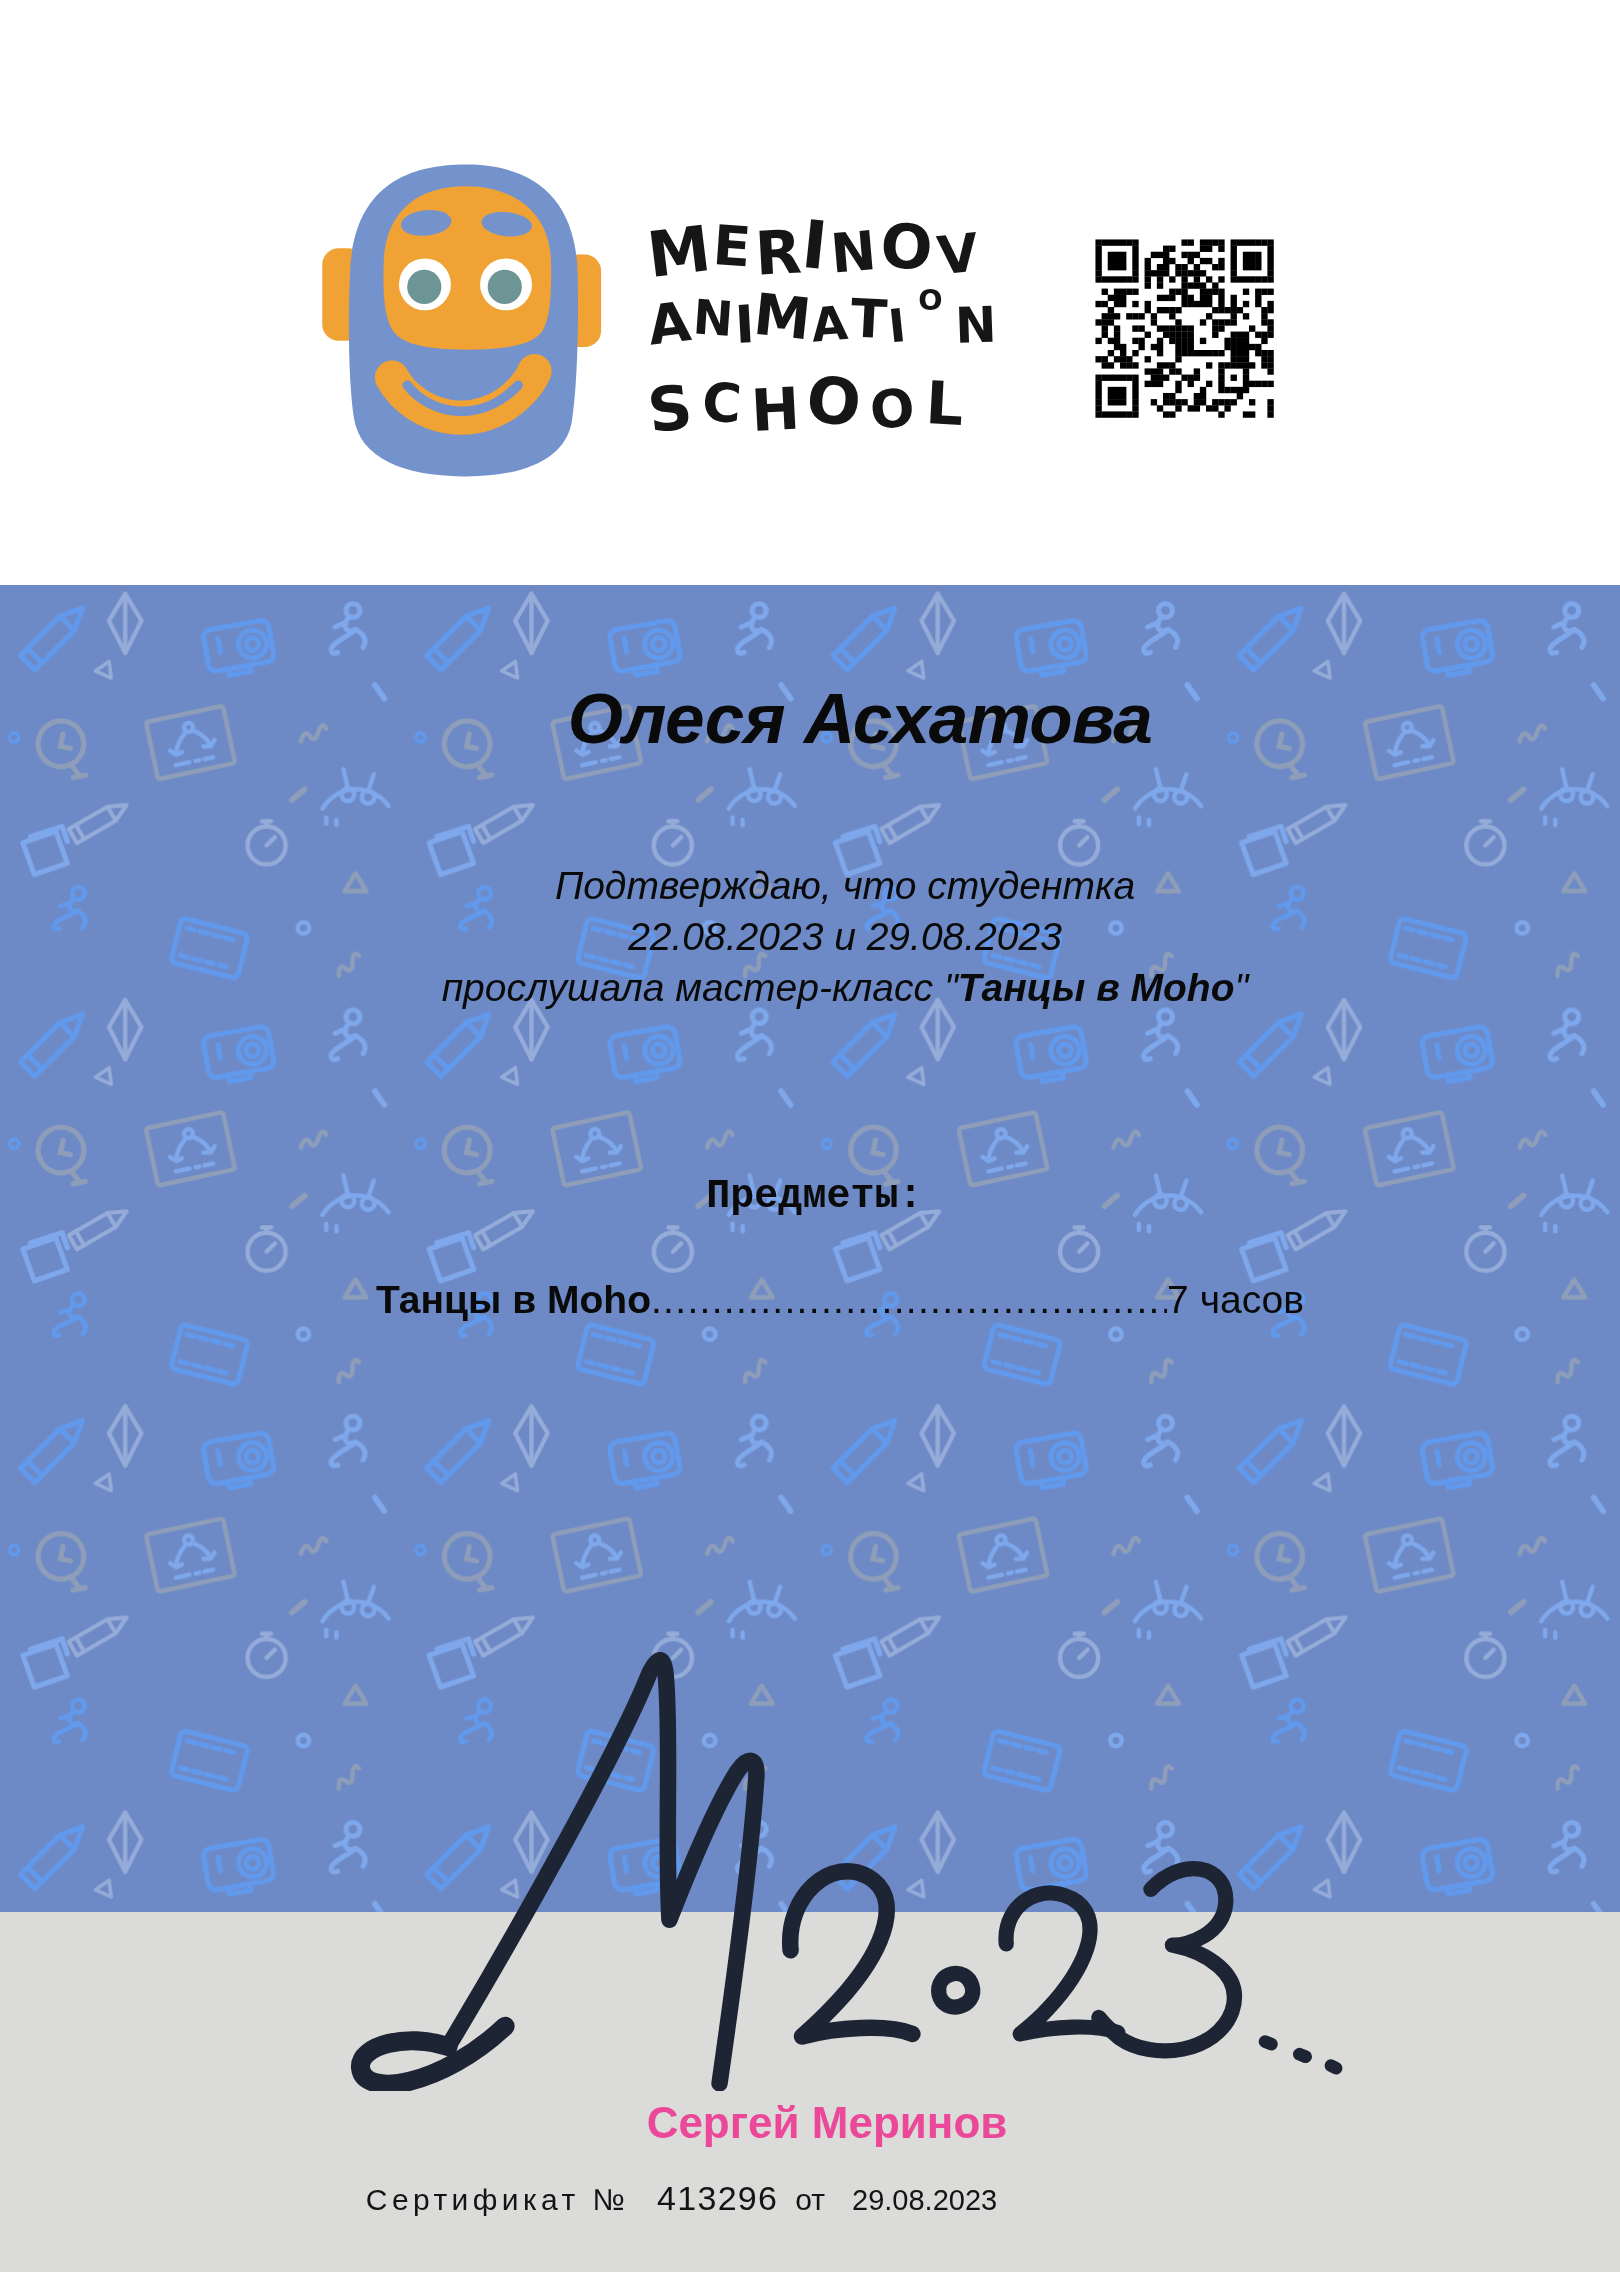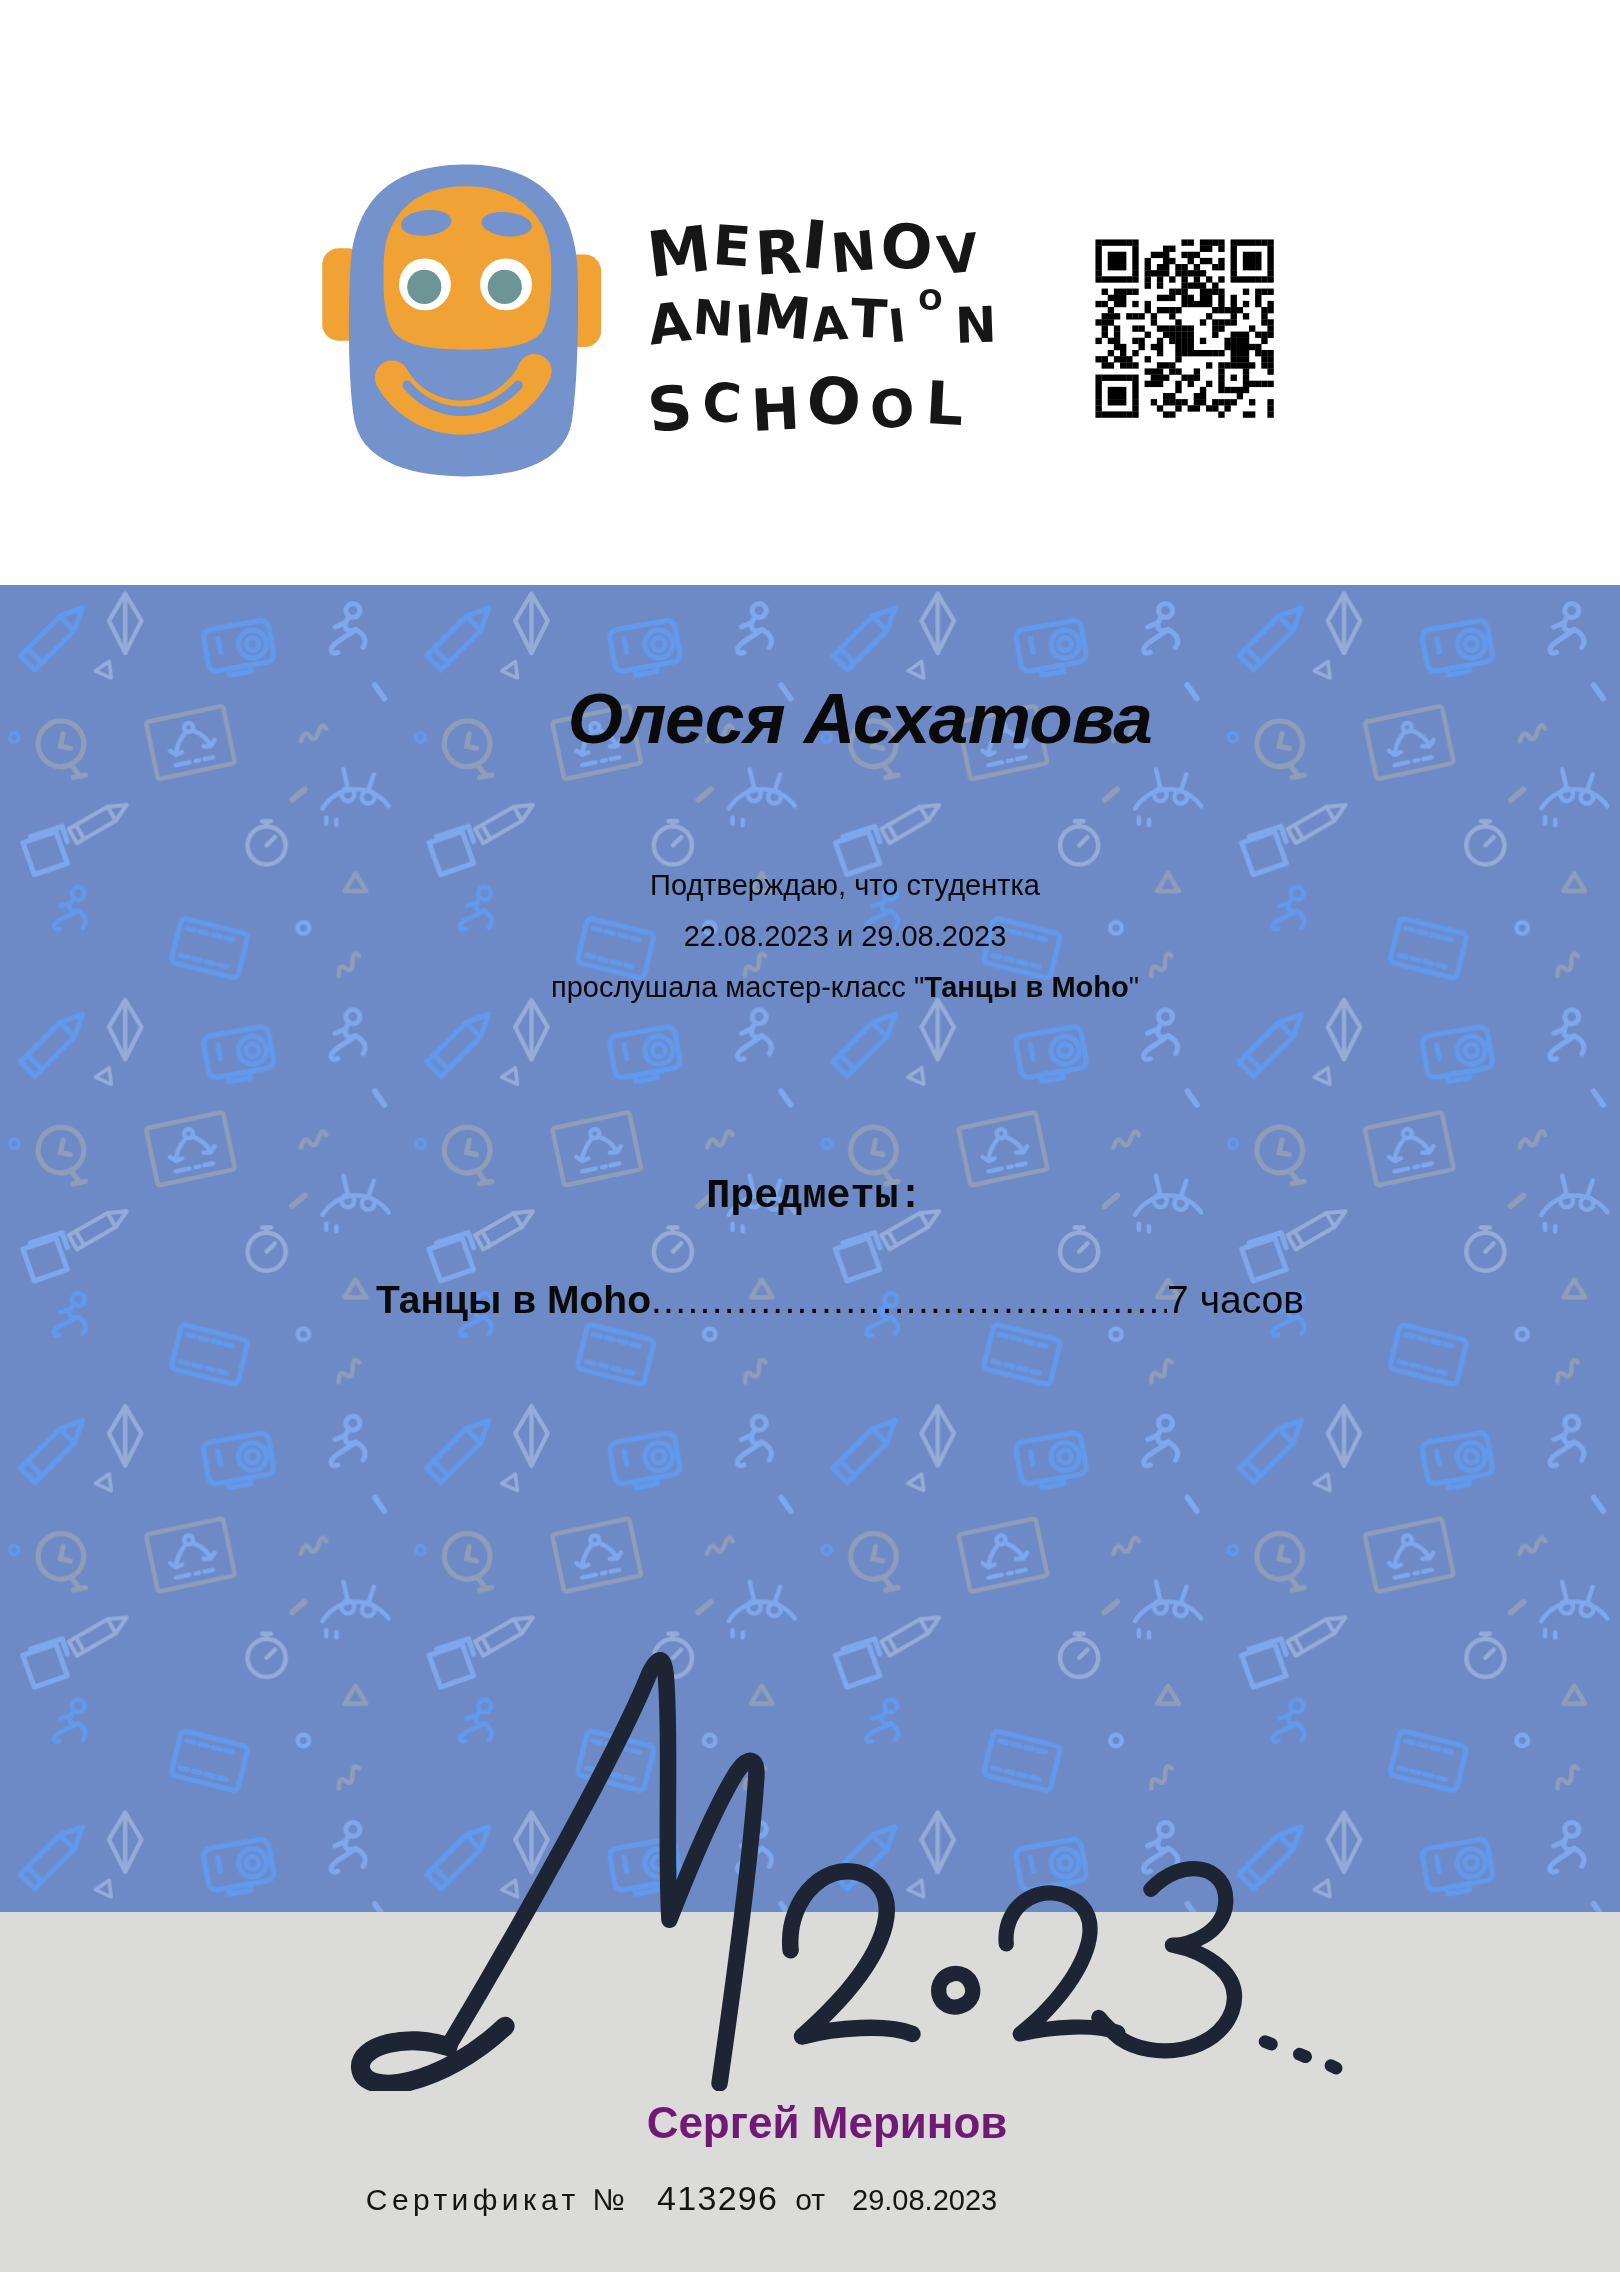--- a/index.html
+++ b/index.html
@@ -24,38 +24,38 @@
   .wm-line-1{font-size:60px;letter-spacing:2.5px;height:77px;}
   .wm-line-2{font-size:52px;letter-spacing:1.3px;height:81px;}
   .wm-line-3{font-size:58px;letter-spacing:9px;height:76px;}
   .wm-line span{display:inline-block;}
   .qr-wrap{position:absolute;left:1091px;top:235px;width:187px;height:187px;background:#fff;}
 
   
   .cline{position:absolute;left:0;width:1620px;text-align:center;color:#0a0a0a;z-index:3;}
   .student-name{top:678px;font-size:71px;font-weight:bold;letter-spacing:-0.6px;font-style:italic;}
   .student-name .shift{position:relative;left:50px;}
-  .confirm{top:860px;font-size:29px;line-height:51px;font-weight:400;}
+  .confirm{top:860px;font-size:39px;line-height:51px;font-weight:400;font-style:italic;}
   .confirm .shift{position:relative;left:35px;}
   .confirm b{font-weight:bold;}
   .subjects-heading{top:1171px;font-size:40px;font-weight:bold;}
   .subjects-heading .shift{position:relative;left:4.4px;font-family:Liberation Mono, monospace;}
   .subject-row{
     position:absolute;left:376px;top:1278px;width:928px;z-index:3;
     display:flex;align-items:baseline;font-size:39px;color:#0a0a0a;
   }
   .subject-row .sname{font-weight:bold;white-space:nowrap;}
   .subject-row .leader{flex:1;overflow:hidden;white-space:nowrap;letter-spacing:1.3px;font-weight:400;}
   .subject-row .hours{white-space:nowrap;font-weight:400;}
 
   
   .signature{position:absolute;left:346px;top:1647px;width:997px;height:444px;z-index:5;}
 
   
-  .signer-name{top:2098px;font-size:44px;font-weight:bold;color:#701a75;text-align:center;}
+  .signer-name{top:2098px;font-size:44px;font-weight:bold;color:#ec4899;text-align:center;}
   .signer-name .shift{position:relative;left:17px;}
   .cert-line{
     position:absolute;left:0;top:2179px;width:1396px;z-index:3;
     display:flex;justify-content:center;align-items:baseline;color:#141414;
   }
   .cert-line .inner{display:flex;align-items:baseline;position:relative;left:-16.5px;}
   .cert-label{font-size:30px;letter-spacing:4.4px;}
   .cert-number{font-size:34px;letter-spacing:1.3px;margin-left:28px;}
   .cert-prep{font-size:30px;margin-left:17px;}
   .cert-date{font-size:29px;margin-left:27px;}

